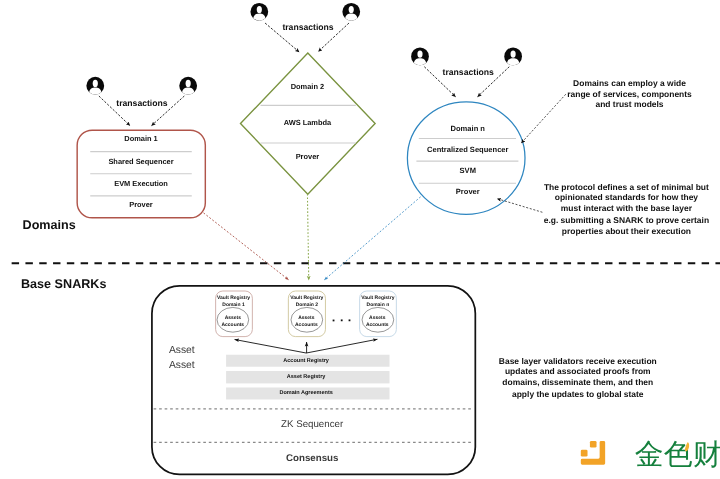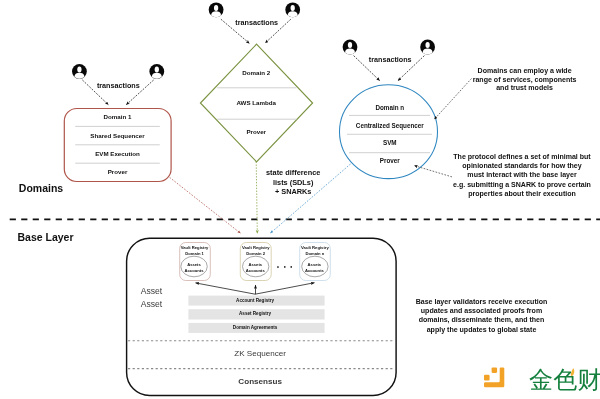--- a/index.html
+++ b/index.html
@@ -127,45 +127,40 @@
     <rect x="188.4" y="295.6" width="136.2" height="10" fill="#e4e4e4"></rect>
     <rect x="188.4" y="309.2" width="136.2" height="10.3" fill="#e4e4e4"></rect>
     <rect x="188.4" y="322.9" width="136.2" height="10" fill="#e4e4e4"></rect>
 
     <path d="M255.2,294.2 L195.5,282.9" stroke="#111" stroke-width="0.75" fill="none" marker-end="url(#ah-small)"></path>
     <path d="M255.2,294.2 L314.5,282.7" stroke="#111" stroke-width="0.75" fill="none" marker-end="url(#ah-small)"></path>
     <path d="M255.5,294.2 L255.5,285" stroke="#111" stroke-width="0.75" fill="none" marker-end="url(#ah-small)"></path>
   </svg>
 
   <div class="tl" style="left:18.8px;top:183px;font-size:10.5px;">Domains</div>
-  <div class="tl" style="left:17.5px;top:231.5px;font-size:10.5px;">Base Layer</div>
+  <div class="tl" style="left:17.5px;top:231.5px;font-size:10.5px;">Base SNARKs</div>
 
   <div class="t" style="left:118.3px;top:85.6px;font-size:7.2px;">transactions</div>
   <div class="t" style="left:256.7px;top:23px;font-size:7.2px;">transactions</div>
   <div class="t" style="left:390.2px;top:60.4px;font-size:7.2px;">transactions</div>
 
   <div class="t" style="left:117.5px;top:117.2px;font-size:6.2px;">Domain 1</div>
   <div class="t" style="left:117.5px;top:135.5px;font-size:6.2px;">Shared Sequencer</div>
   <div class="t" style="left:117.5px;top:153.9px;font-size:6.2px;">EVM Execution</div>
   <div class="t" style="left:117.5px;top:172.2px;font-size:6.2px;">Prover</div>
 
   <div class="t" style="left:256.2px;top:72.9px;font-size:6.2px;">Domain 2</div>
   <div class="t" style="left:256.2px;top:102.9px;font-size:6.2px;">AWS Lambda</div>
   <div class="t" style="left:256.2px;top:132.4px;font-size:6.2px;">Prover</div>
 
   <div class="t" style="left:389.8px;top:107.9px;font-size:6.3px;">Domain n</div>
   <div class="t" style="left:389.8px;top:125.8px;font-size:6.3px;">Centralized Sequencer</div>
   <div class="t" style="left:389.8px;top:143.3px;font-size:6.3px;">SVM</div>
   <div class="t" style="left:389.8px;top:160.6px;font-size:6.3px;">Prover</div>
 
-  <div class="ml" style="left:293.2px;top:169.4px;font-size:7.35px;">
-    <div>state difference</div>
-    <div style="margin-top:2.1px;">lists (SDLs)</div>
-    <div style="margin-top:2.1px;">+ SNARKs</div>
-  </div>
 
   <div class="ml" style="left:524.6px;top:67.3px;font-size:7.05px;">
     <div>Domains can employ a wide</div>
     <div style="margin-top:1.5px;">range of services, components</div>
     <div style="margin-top:1.5px;">and trust models</div>
   </div>
 
   <div class="ml" style="left:522px;top:153.4px;font-size:7.05px;">
     <div>The protocol defines a set of minimal but</div>
     <div style="margin-top:2px;">opinionated standards for how they</div>

